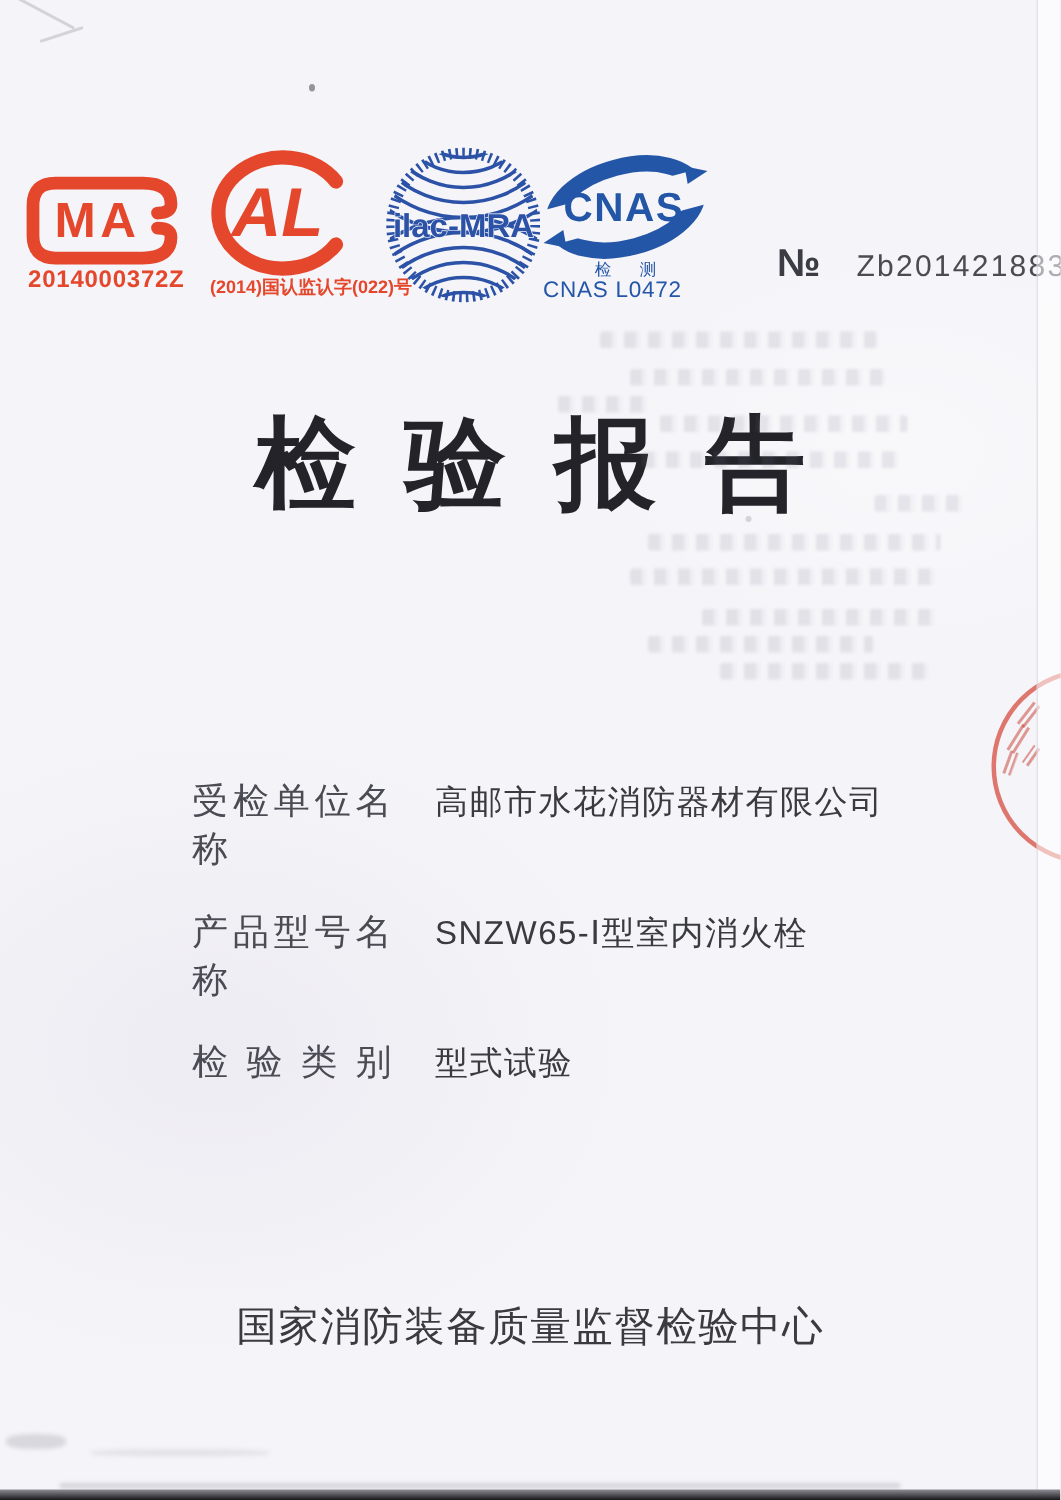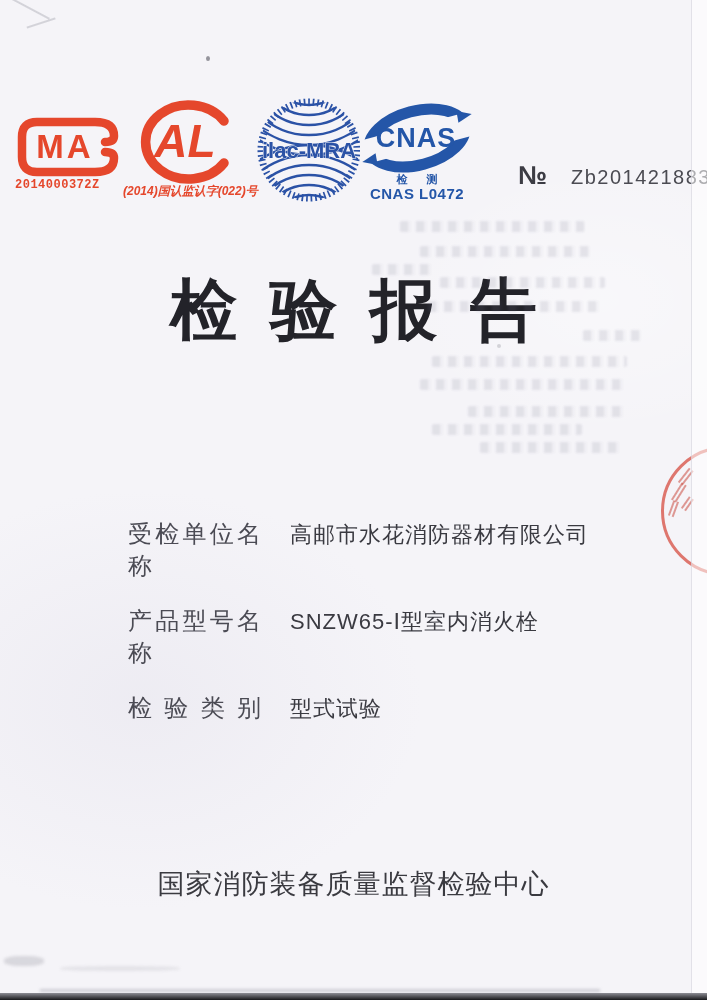--- a/index.html
+++ b/index.html
@@ -11,28 +11,28 @@
   .page{
     position:relative;width:707px;height:1000px;overflow:hidden;
     background:
       radial-gradient(ellipse 300px 200px at 85% 30%, rgba(255,255,255,.35), transparent 70%),
       radial-gradient(ellipse 400px 300px at 20% 70%, rgba(228,226,236,.45), transparent 70%),
       #f5f4f8;
   }
   
   .logo{position:absolute;}
   .logo-caption{position:absolute;white-space:nowrap;}
-  .cap-cma{left:15px;top:178px;width:108px;text-align:left;
-    font-size:12px;font-weight:bold;color:#e5472c;letter-spacing:.5px;font-family:Liberation Mono, monospace;}
-  .cap-cal{left:123px;top:183px;width:130px;text-align:left;
-    font-size:12px;font-weight:bold;color:#e5472c;font-style:italic;}
+  .cap-cma{left:15px;top:178px;width:108px;text-align:right;
+    font-size:16px;font-weight:bold;color:#e5472c;letter-spacing:.5px;}
+  .cap-cal{left:140px;top:183px;width:130px;text-align:left;
+    font-size:12px;font-weight:bold;color:#e5472c;}
   .cap-cnas-cn{left:362px;top:172px;width:110px;text-align:center;
-    font-size:11px;font-weight:bold;color:#2456a8;letter-spacing:8px;text-indent:8px;}
-  .cap-cnas{left:362px;top:185px;width:110px;text-align:center;
-    font-size:15px;font-weight:bold;color:#2456a8;letter-spacing:.5px;}
+    font-size:11px;font-weight:normal;color:#2456a8;letter-spacing:8px;text-indent:8px;}
+  .cap-cnas{left:362px;top:185px;width:110px;text-align:left;
+    font-size:15px;font-weight:normal;color:#2456a8;letter-spacing:.5px;}
   
   .doc-no{position:absolute;left:518px;top:160px;color:#47474e;white-space:nowrap;}
   .doc-no .sym{font-size:26px;font-weight:bold;color:#3c3c44;}
   .doc-no .num{font-size:20px;letter-spacing:1.5px;color:#4b4b52;margin-left:24px;}
   
   .title{
     position:absolute;top:270px;left:0;width:707px;text-align:center;
     font-size:67px;line-height:1.2;font-weight:bold;color:#232329;
     letter-spacing:33px;text-indent:33px;white-space:nowrap;
   }

